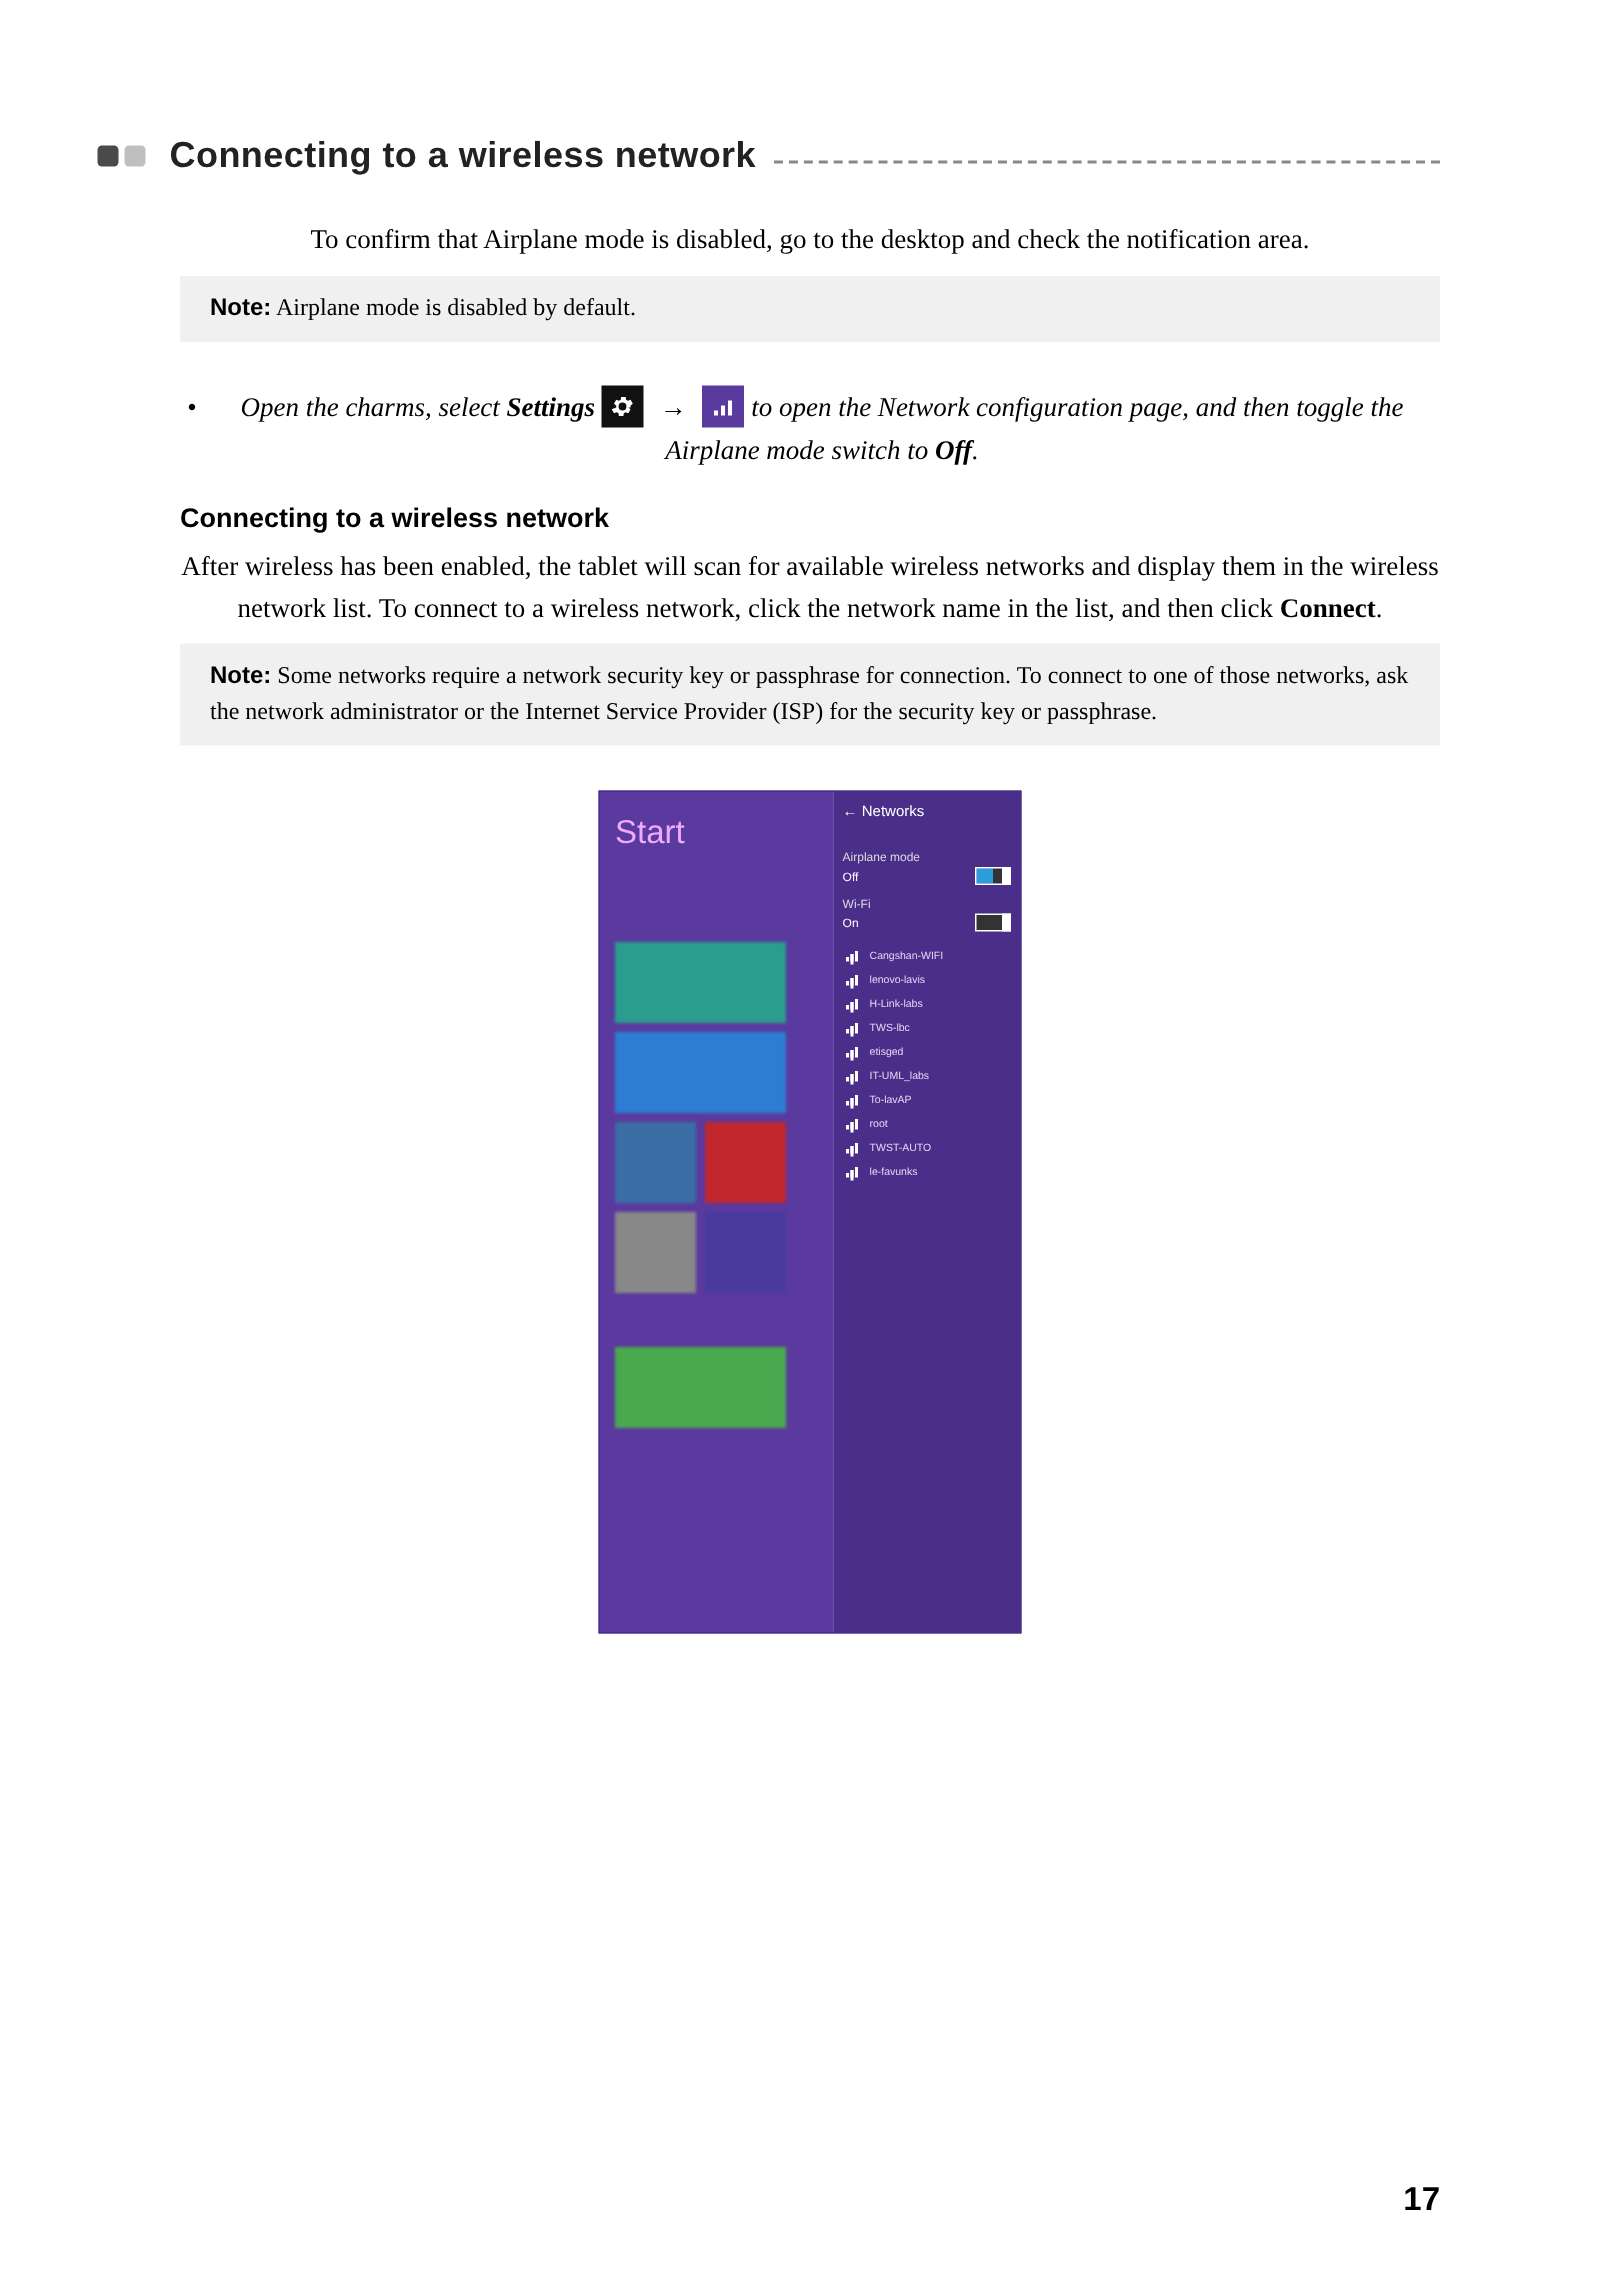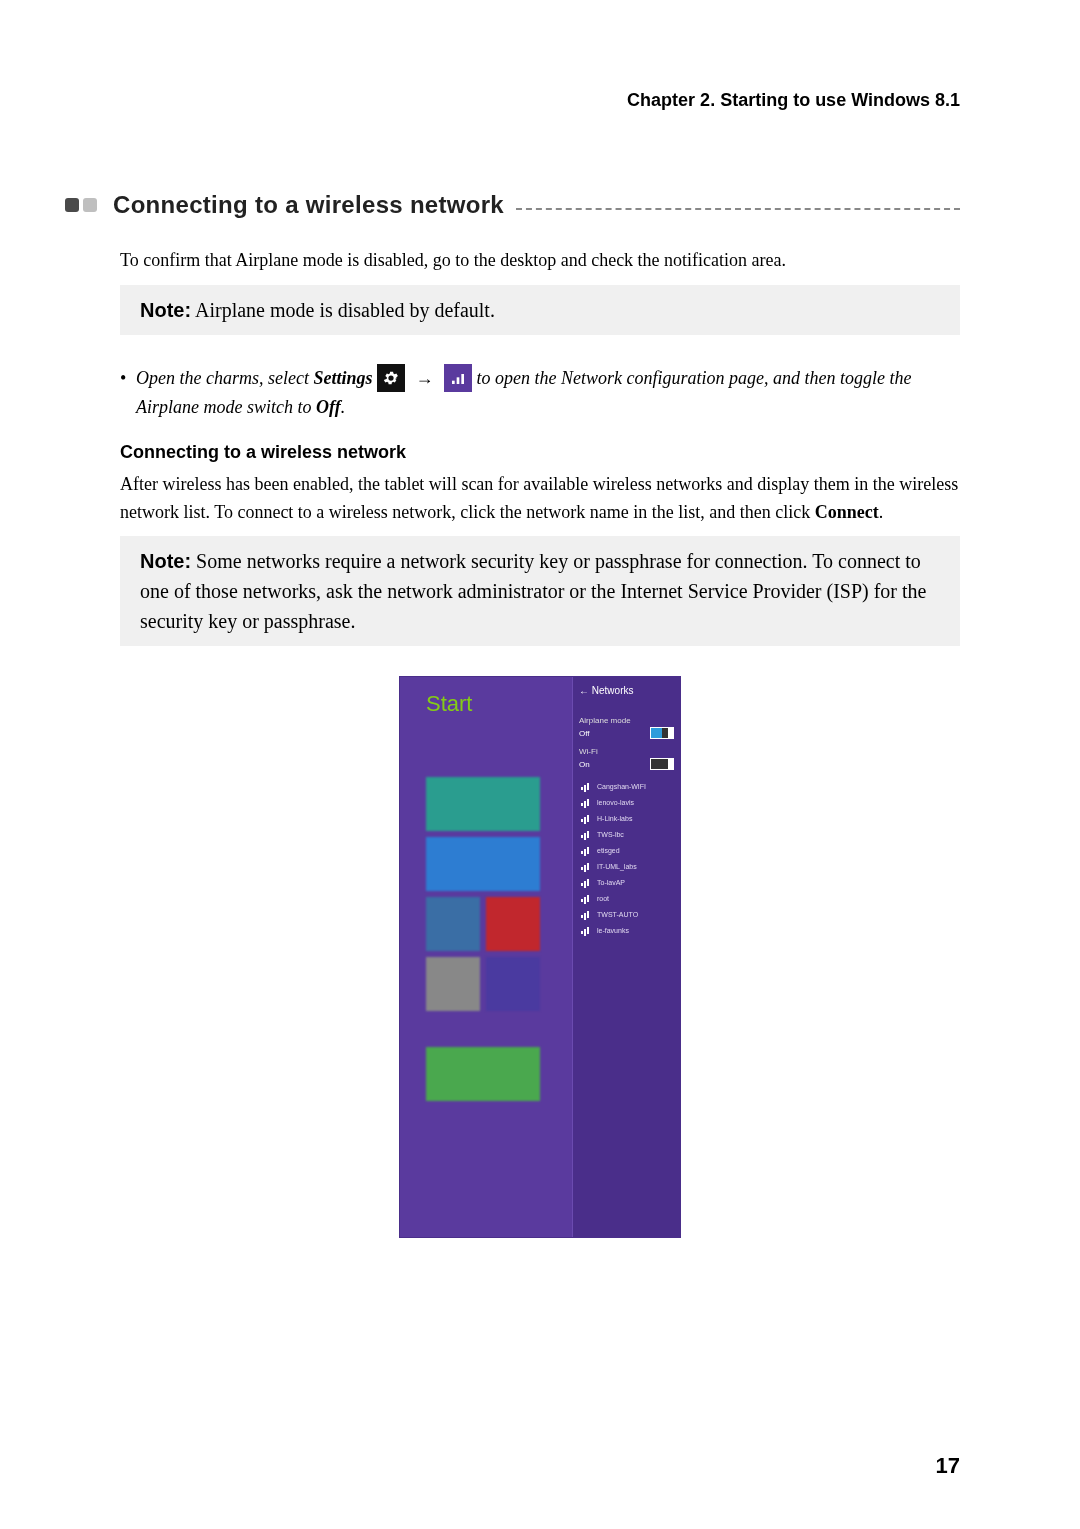--- a/index.html
+++ b/index.html
@@ -59,20 +59,21 @@
   .subheading {
     font-family: Arial, Helvetica, sans-serif;
     font-weight: bold;
     font-size: 18px;
     margin-top: 20px;
     margin-bottom: 8px;
   }
   .body-text {
     font-size: 18px;
     line-height: 1.55;
+    text-align: center;
   }
   .body-text p { margin: 6px 0 10px 0; }
   .inline-icon {
     display: inline-flex;
     vertical-align: middle;
     align-items: center;
     justify-content: center;
     width: 28px;
     height: 28px;
     border: 1px solid #bbb;
@@ -82,21 +83,21 @@
   }
   .inline-icon.dark {
     background: #111;
     border: none;
   }
   .inline-icon.purple { background:#5a3a9e;border:none;}
   .note-box {
     background: #f0f0f0;
     padding: 10px 20px 10px 20px;
     margin: 6px 0 30px 0;
-    font-size: 20px;
+    font-size: 16px;
     line-height: 1.5;
   }
   .note-box .note-label {
     font-family: Arial, Helvetica, sans-serif;
     font-weight: bold;
   }
   .bullet {
     display: flex;
     margin: 4px 0 8px 0;
   }
@@ -110,22 +111,22 @@
   .screenshot-figure {
     width: 280px;
     height: 560px;
     margin: 18px auto 0 auto;
     background: #5a3a9e;
     display: flex;
     border: 1px solid #4a2e8a;
   }
   .start-pane {
     flex: 1.2;
-    padding: 14px 26px;
-    color: #84cc16;
+    padding: 14px 10px;
+    color: #f0abfc;
     font-family: 'Segoe UI', Arial, sans-serif;
     border-radius: 16px;
   }
   .start-title { font-size: 22px; font-weight:300; margin-bottom: 60px; }
   .tiles { display:flex; flex-wrap:wrap; gap:6px; width: 120px;}
   .tile { background:#6b4bb0; filter: blur(1px);}
   .tile.w { width:54px; height:54px; }
   .tile.h { width:114px; height:54px;}
   .tile.t1{ background:#2a9d8f;}
   .tile.t2{ background:#2d7dd2;}
@@ -164,21 +165,20 @@
     right: 120px;
     font-family: Arial, Helvetica, sans-serif;
     font-weight:bold;
     font-size:22px;
   }
 </style>
 </head>
 <body>
 
 <div class="page">
-  <div class="chapter-header">Chapter 2. Starting to use Windows 8.1</div>
 
   <div class="section-title-row">
     <span class="double-square">
       <span class="sq dark"></span>
         <span class="sq light"></span>
     </span>
     <span class="section-main-title">Connecting to a wireless network</span>
     <span class="dash-fill"></span>
   </div>
 

